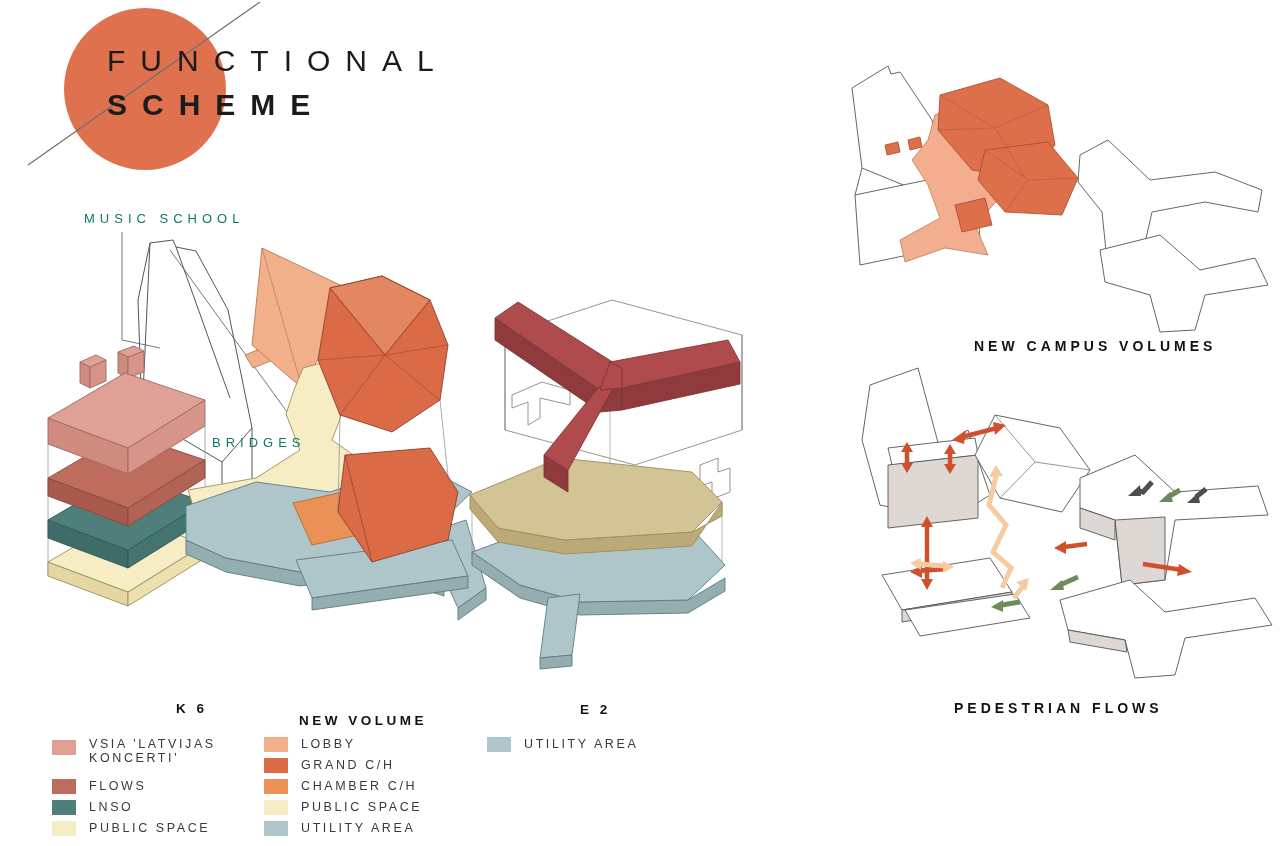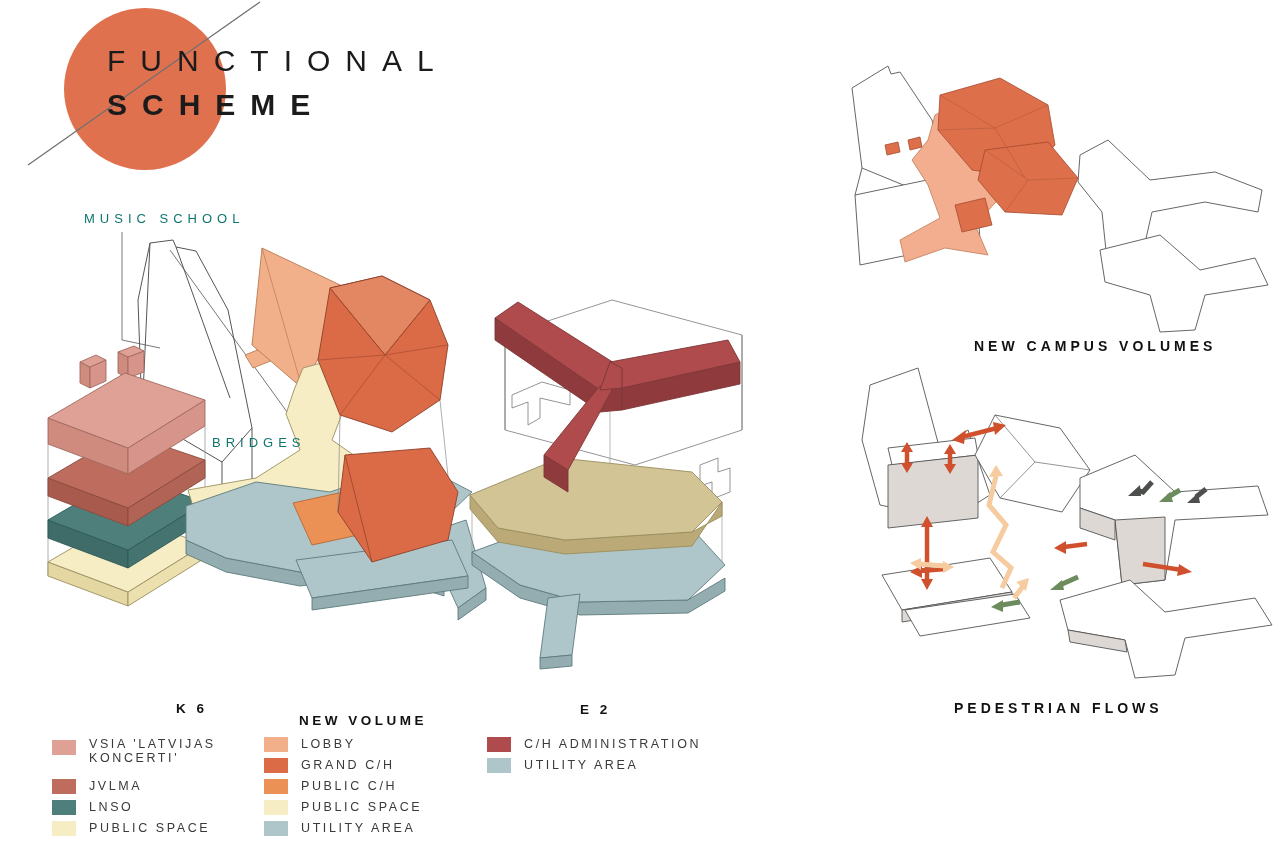--- a/index.html
+++ b/index.html
@@ -273,21 +273,21 @@
 
   <div class="abs legend-title" style="left:128px;top:701px;padding-left:48px;">K 6</div>
   <div class="legend" style="left:52px;top:737px;">
     <div class="legend-row tall">
       <span class="swatch" style="background: rgb(223, 160, 149);"></span>
       <span class="legend-label">VSIA 'LATVIJAS
 KONCERTI'</span>
     </div>
     <div class="legend-row">
       <span class="swatch" style="background: rgb(190, 108, 93);"></span>
-      <span class="legend-label">JVLMA</span>
+      <span class="legend-label">FLOWS</span>
     </div>
     <div class="legend-row">
       <span class="swatch" style="background: rgb(78, 127, 123);"></span>
       <span class="legend-label">LNSO</span>
     </div>
     <div class="legend-row">
       <span class="swatch" style="background: rgb(246, 237, 196);"></span>
       <span class="legend-label">PUBLIC SPACE</span>
     </div>
   </div>
@@ -297,38 +297,34 @@
     <div class="legend-row">
       <span class="swatch" style="background: rgb(242, 176, 138);"></span>
       <span class="legend-label">LOBBY</span>
     </div>
     <div class="legend-row">
       <span class="swatch" style="background: rgb(219, 106, 70);"></span>
       <span class="legend-label">GRAND C/H</span>
     </div>
     <div class="legend-row">
       <span class="swatch" style="background: rgb(235, 145, 86);"></span>
-      <span class="legend-label">PUBLIC C/H</span>
+      <span class="legend-label">CHAMBER C/H</span>
     </div>
     <div class="legend-row">
       <span class="swatch" style="background: rgb(246, 237, 196);"></span>
       <span class="legend-label">PUBLIC SPACE</span>
     </div>
     <div class="legend-row">
       <span class="swatch" style="background: rgb(174, 198, 201);"></span>
       <span class="legend-label">UTILITY AREA</span>
     </div>
   </div>
 
   <div class="abs legend-title" style="left:580px;top:702px;">E 2</div>
   <div class="legend" style="left:487px;top:737px;">
     <div class="legend-row">
-      <span class="swatch" style="background: rgb(175, 75, 77);"></span>
-      <span class="legend-label">C/H ADMINISTRATION</span>
-    </div>
-    <div class="legend-row">
       <span class="swatch" style="background: rgb(174, 198, 201);"></span>
       <span class="legend-label">UTILITY AREA</span>
     </div>
   </div>
 
 
 </div>
 
 </body></html>

